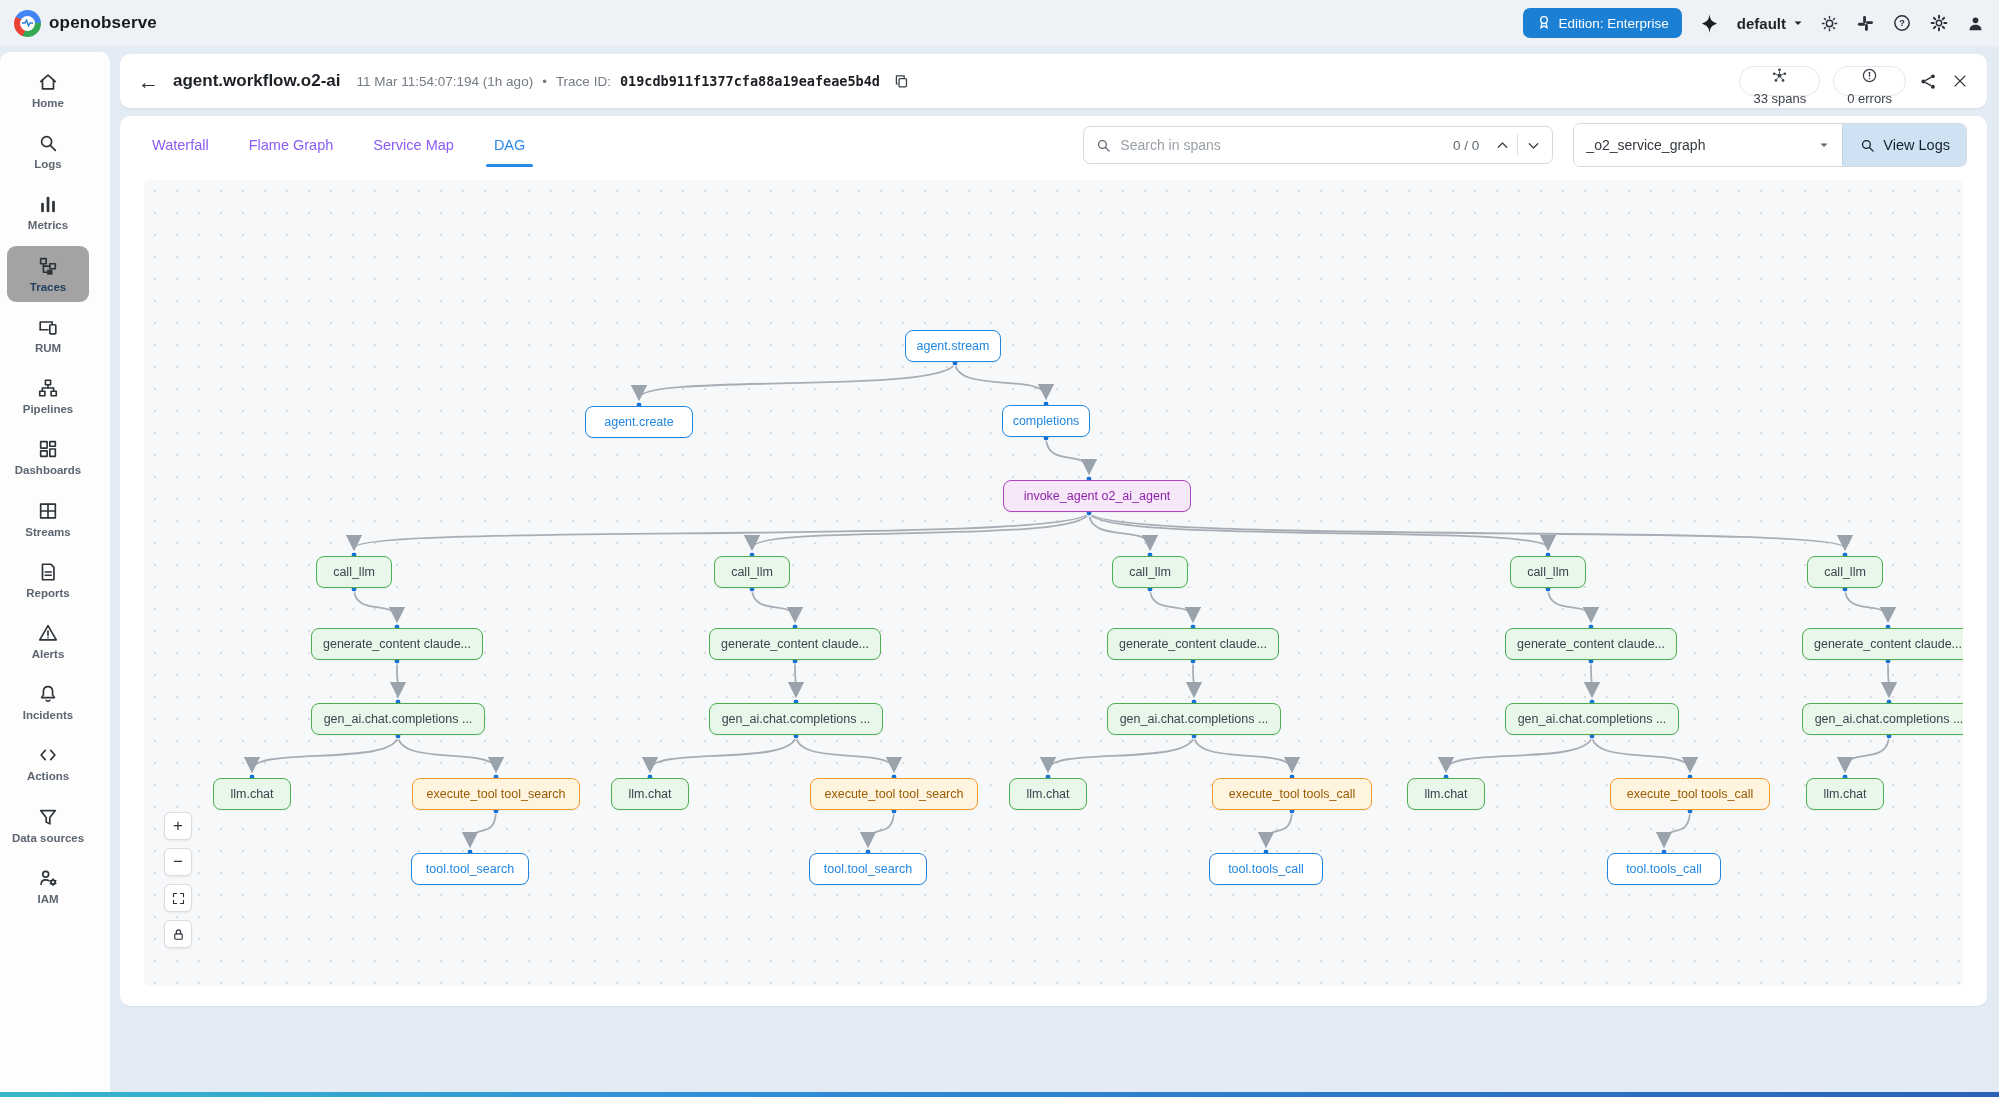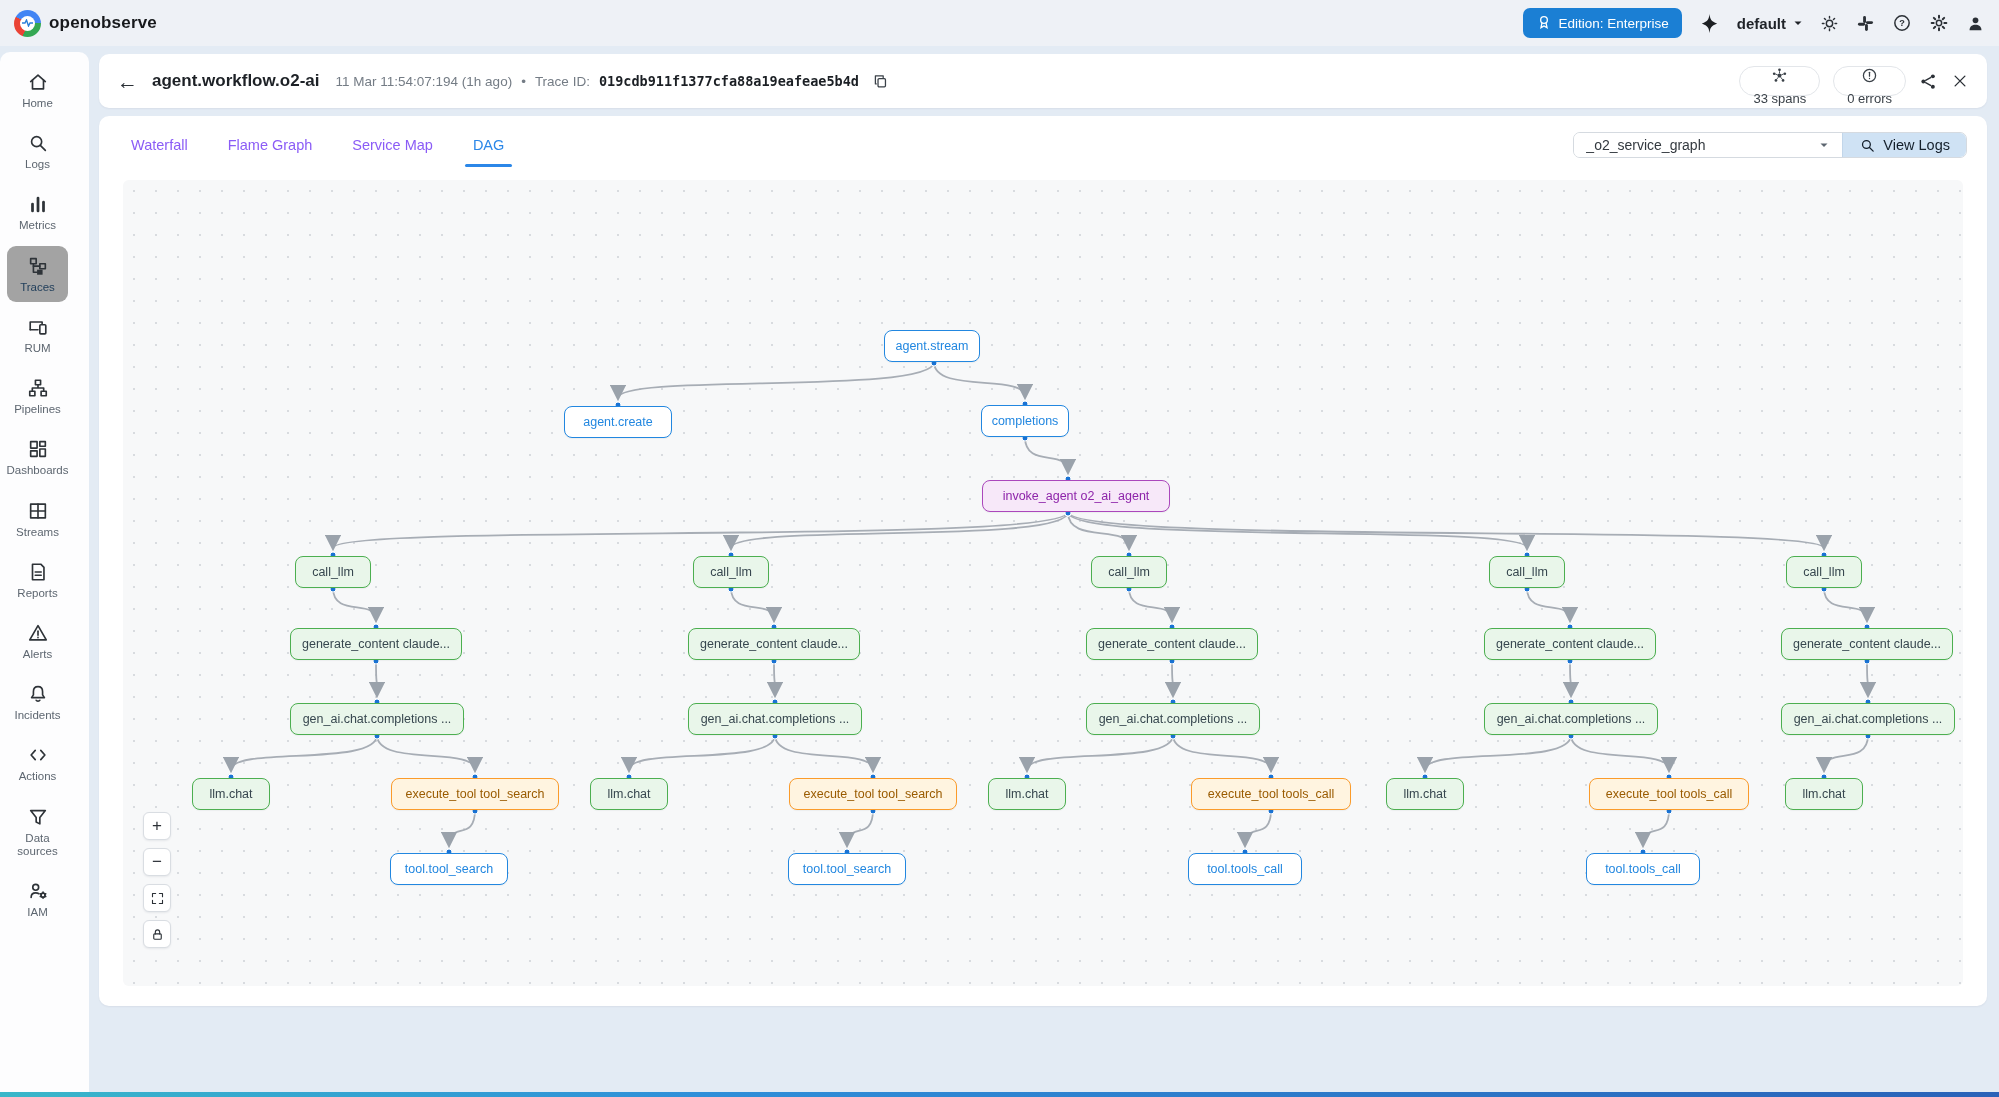--- a/index.html
+++ b/index.html
@@ -17,21 +17,21 @@
   .topbar-right { margin-left:auto; display:flex; align-items:center; gap:16px; }
   .edition-btn { background:#1b7fd4; color:#fff; border:none; border-radius:7px; height:30px; padding:0 13px;
     font-size:13.5px; display:flex; align-items:center; gap:7px; cursor:pointer; font-family:inherit;justify-content:flex-end; }
   .sparkle { color:#1c1f23; display:flex; }
   .org-select { display:flex; align-items:center; gap:6px; font-size:15px; font-weight:600; color:#1f2328; cursor:pointer; }
   .top-icons { display:flex; align-items:center; gap:17px; color:#2b3036; }
   .top-icons .tbi { display:flex; cursor:pointer; }
 
   
   .body-row { flex:1; display:flex; min-height:0; }
-  .sidebar { width:89px; background:#fdfdfe; border-radius:10px 10px 0 0; margin-top:6px; padding:10px 21px 0 7px; display:flex; flex-direction:column; }
+  .sidebar { width:110px; background:#fdfdfe; border-radius:10px 10px 0 0; margin-top:6px; padding:10px 21px 0 7px; display:flex; flex-direction:column;font-weight:bold; }
   .side-item { position:relative; display:flex; flex-direction:column; align-items:center; padding:9px 2px 8px; border-radius:9px; cursor:pointer; color:#2e3338; }
   .side-item + .side-item { margin-top:5px; }
   .side-item .lbl { font-size:11.5px; color:#5d6670; margin-top:4px; text-align:center; line-height:1.15; }
   .side-item.active { background:#a3a3a3; }
   .side-item.active .lbl { color:#23405c; }
   .side-item.active::before { content:""; position:absolute; left:-14px; top:6px; bottom:6px; width:7px; border-radius:4px; background:#2179d2; }
   .side-item svg { display:block; }
 
   .content { flex:1; display:flex; flex-direction:column; padding:8px 12px 0 10px; min-width:0; }
 
@@ -54,21 +54,21 @@
   .tab { display:flex; align-items:center; padding:0 20px; font-size:14.5px; color:#8b5cf6; cursor:pointer; position:relative; }
   .tab.active { color:#2b87e8; }
   .tab.active::after { content:""; position:absolute; left:12px; right:12px; bottom:7px; height:3px; border-radius:2px; background:#2b87e8; }
   .toolbar-spacer { flex:1; }
   .search-box { width:470px; height:38px; border:1px solid #d5dae0; border-radius:7px; display:flex; align-items:center; padding:0 4px 0 11px; background:#fff; }
   .search-box input { border:none; outline:none; flex:1; font-size:14px; font-family:inherit; color:#2d3338; margin-left:8px; background:transparent; }
   .search-box input::placeholder { color:#9aa1a8; }
   .match-counter { font-size:13.5px; color:#5d6670; margin:0 8px; white-space:nowrap; }
   .nav-btn { width:30px; height:30px; display:flex; align-items:center; justify-content:center; color:#3c434a; cursor:pointer; }
   .vdiv { width:1px; height:22px; background:#dde1e6; }
-  .selector-group { display:flex; margin-left:14px; border:1px solid #d5dae0; border-radius:7px; overflow:hidden; height:26px; }
+  .selector-group { display:flex; margin-left:20px; border:1px solid #d5dae0; border-radius:7px; overflow:hidden; height:44px; }
   .stream-select { display:flex; align-items:center; gap:10px; padding:0 12px; width:268px; background:#fff; cursor:pointer; }
   .stream-select .val { font-size:14px; color:#33393f; flex:1; }
   .view-logs { display:flex; align-items:center; gap:7px; background:#cfe2f4; padding:0 16px; font-size:14.5px; color:#141f2b; cursor:pointer; border-left:1px solid #c2d6ea; }
 
   
   .canvas-wrap { margin:6px 24px 20px; flex:1; position:relative; background:#f7f8f9; border-radius:6px;
     background-image:radial-gradient(circle,#d8dbdf 1.1px,transparent 1.35px); background-size:22px 22px; overflow:hidden; }
   .edge-layer { position:absolute; left:0; top:0; }
   .dag-node { position:absolute; height:32px; display:flex; align-items:center; justify-content:center;
     border-radius:8px; border:1.7px solid; font-size:12.5px; white-space:nowrap; padding:0 10px; cursor:pointer;
@@ -354,20 +354,41 @@
 
       <div class="main-card">
         <div class="toolbar">
           <div class="tabs">
               <div class="tab">Waterfall</div>
               <div class="tab">Flame Graph</div>
               <div class="tab">Service Map</div>
               <div class="tab active">DAG</div>
             </div>
           <div class="toolbar-spacer"></div>
+          <div class="search-box">
+            <span style="display:flex;color:#5d6670">
+                <svg width="17" height="17" viewBox="0 0 24 24" fill="none" stroke="currentColor" stroke-width="1.8" stroke-linecap="round" stroke-linejoin="round">
+                  <circle cx="10.5" cy="10.5" r="5.5"></circle>
+                  <path d="M14.8 14.8 L20 20"></path>
+                </svg>
+              </span>
+            <input placeholder="Search in spans" style="">
+            <span class="match-counter">0 / 0</span>
+            <span class="nav-btn">
+                <svg width="17" height="17" viewBox="0 0 24 24" fill="none" stroke="currentColor" stroke-width="1.8" stroke-linecap="round" stroke-linejoin="round">
+                  <path d="M6 14.5 L12 8.5 L18 14.5"></path>
+                </svg>
+              </span>
+            <span class="vdiv"></span>
+            <span class="nav-btn">
+                <svg width="17" height="17" viewBox="0 0 24 24" fill="none" stroke="currentColor" stroke-width="1.8" stroke-linecap="round" stroke-linejoin="round">
+                  <path d="M6 9.5 L12 15.5 L18 9.5"></path>
+                </svg>
+              </span>
+          </div>
           <div class="selector-group">
             <div class="stream-select">
               <span class="val">_o2_service_graph</span>
               <span style="display:flex;color:#5d6670">
                   <svg width="12" height="12" viewBox="0 0 24 24" fill="currentColor">
                     <path d="M5 9 L12 16 L19 9 Z"></path>
                   </svg>
                 </span>
             </div>
             <div class="view-logs">

